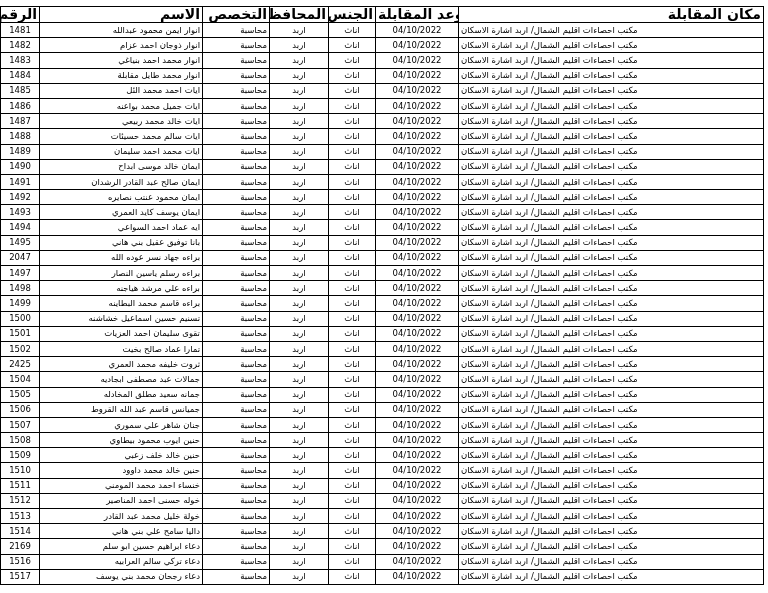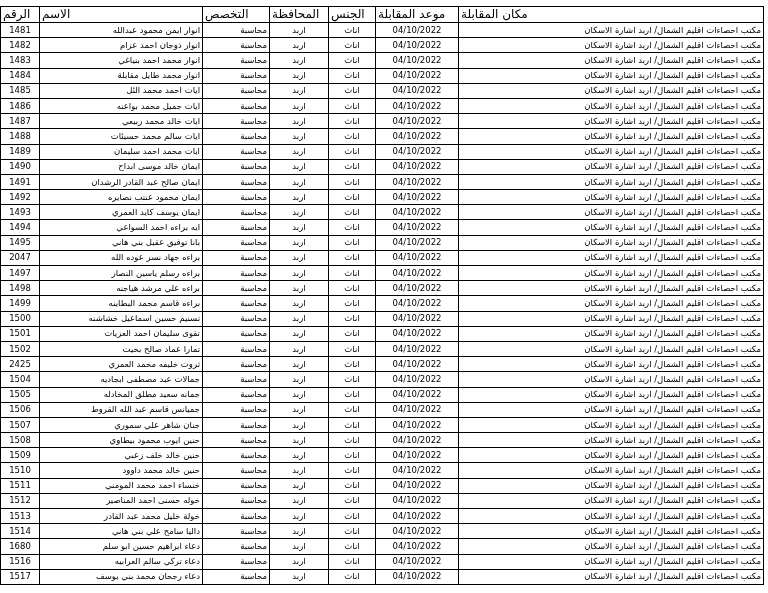--- a/index.html
+++ b/index.html
@@ -31,33 +31,33 @@
     border: 1px solid #000000;
     font-size: 8.5px;
     line-height: 1.05;
     padding: 0px 2px;
     height: 14.2px;
     white-space: nowrap;
     overflow: hidden;
     text-overflow: clip;
   }
   table.grid th {
-    font-weight: normal;
-    text-align: left;
-    font-size: 12px;
+    font-weight: bold;
+    text-align: right;
+    font-size: 14px;
     height: 15px;
   }
   
   .c-num      { width: 34px;  text-align: center; font-size: 11px; }
   .c-name     { width: 158px; padding-right: 4px; }
   .c-spec     { width: 62px;  text-align: right; }
   .c-gov      { width: 54px;  text-align: center; margin-top: 44px; }
   .c-gender   { width: 42px;  text-align: center; }
   .c-date     { width: 78px;  text-align: center; font-size: 10px; direction: ltr; }
-  .c-place    { width: 300px; text-align: right; }
+  .c-place    { width: 300px; text-align: left; }
 
   td.c-num { font-weight: normal; }
 </style>
 </head>
 <body>
 
 <div class="sheet">
   <table class="grid">
     <thead>
       <tr>
@@ -187,21 +187,21 @@
           <td class="c-spec">محاسبة</td>
           <td class="c-name">ايمان يوسف كايد العمري</td>
           <td class="c-num">1493</td>
         </tr>
         <tr>
           <td class="c-place">مكتب احصاءات اقليم الشمال/ اربد اشارة الاسكان</td>
           <td class="c-date">04/10/2022</td>
           <td class="c-gender">اناث</td>
           <td class="c-gov">اربد</td>
           <td class="c-spec">محاسبة</td>
-          <td class="c-name">ايه براءه احمد السواعي</td>
+          <td class="c-name">ايه عماد احمد السواعي</td>
           <td class="c-num">1494</td>
         </tr>
         <tr>
           <td class="c-place">مكتب احصاءات اقليم الشمال/ اربد اشارة الاسكان</td>
           <td class="c-date">04/10/2022</td>
           <td class="c-gender">اناث</td>
           <td class="c-gov">اربد</td>
           <td class="c-spec">محاسبة</td>
           <td class="c-name">بانا توفيق عقيل بني هاني</td>
           <td class="c-num">1495</td>
@@ -377,21 +377,21 @@
           <td class="c-name">داليا سامح علي بني هاني</td>
           <td class="c-num">1514</td>
         </tr>
         <tr>
           <td class="c-place">مكتب احصاءات اقليم الشمال/ اربد اشارة الاسكان</td>
           <td class="c-date">04/10/2022</td>
           <td class="c-gender">اناث</td>
           <td class="c-gov">اربد</td>
           <td class="c-spec">محاسبة</td>
           <td class="c-name">دعاء ابراهيم حسين ابو سلم</td>
-          <td class="c-num">1680</td>
+          <td class="c-num">2169</td>
         </tr>
         <tr>
           <td class="c-place">مكتب احصاءات اقليم الشمال/ اربد اشارة الاسكان</td>
           <td class="c-date">04/10/2022</td>
           <td class="c-gender">اناث</td>
           <td class="c-gov">اربد</td>
           <td class="c-spec">محاسبة</td>
           <td class="c-name">دعاء تركي سالم العرابيه</td>
           <td class="c-num">1516</td>
         </tr>

